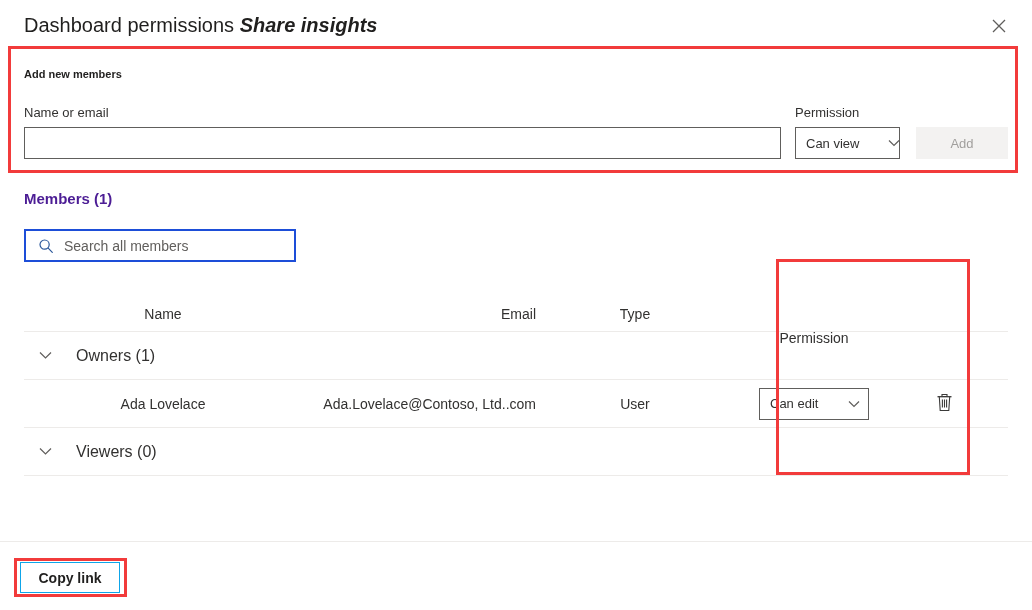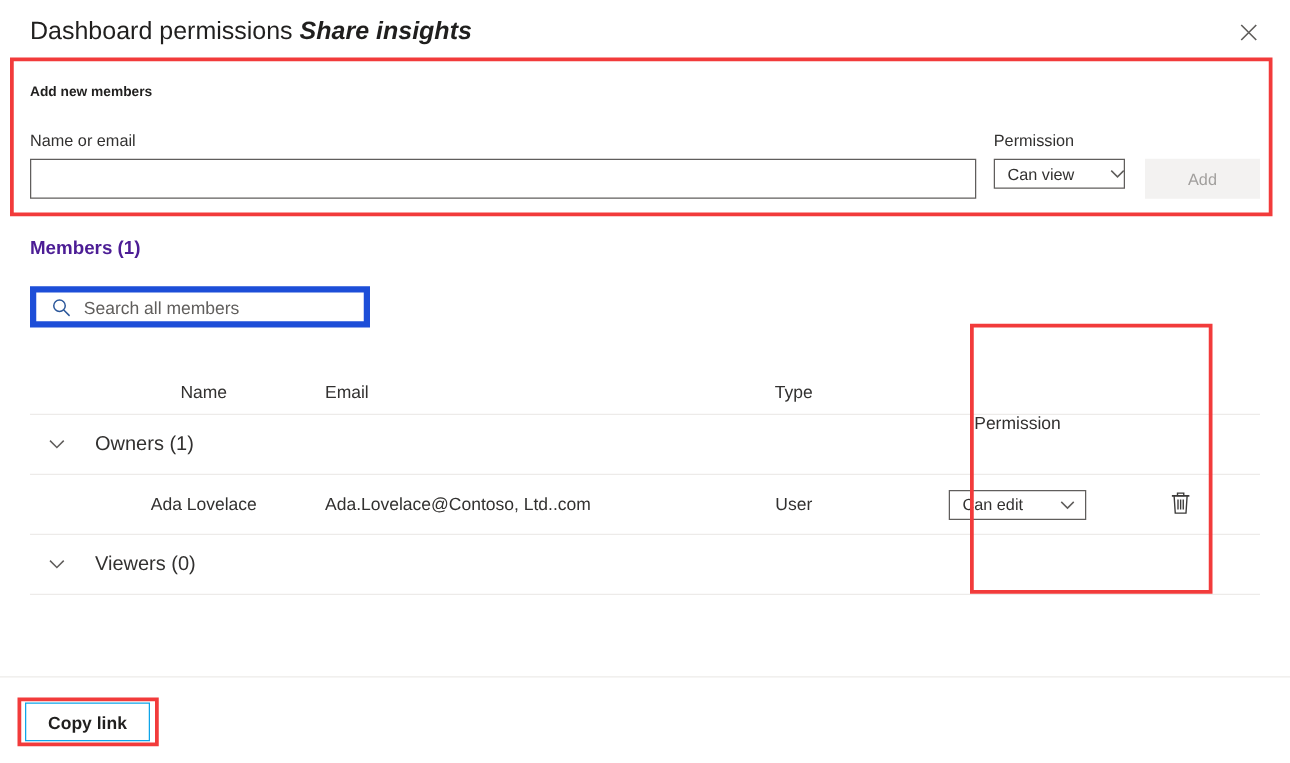--- a/index.html
+++ b/index.html
@@ -94,21 +94,21 @@
     padding: 0 8px;
     outline: none;
   }
   .name-input::placeholder { color: #a19f9d; }
 
   .dropdown {
     position: absolute;
     box-sizing: border-box;
     border: 1px solid #605e5c;
     background: #ffffff;
-    height: 24px;
+    height: 32px;
     display: flex;
     align-items: center;
     cursor: pointer;
     padding: 0 8px 0 10px;
     font-size: 13px;
     color: #323130;
     user-select: none;
     gap: 17px;
   }
   .dropdown .dd-text { flex: 1 1 auto; white-space: nowrap; }
@@ -147,21 +147,21 @@
     font-weight: 600;
     color: #4c1d95;
   }
   .search-box {
     position: absolute;
     left: 24px;
     top: 229px;
     width: 272px;
     height: 33px;
     box-sizing: border-box;
-    border: 5px solid #1d4ed8;
+    border: 2px solid #1d4ed8;
     background: #ffffff;
     display: flex;
     align-items: center;
     padding: 0 8px;
   }
   .search-box .search-icon {
     flex: 0 0 auto;
     display: flex;
     align-items: center;
     margin: 0 8px 0 4px;
@@ -194,21 +194,21 @@
   }
   .t-header {
     height: 36px;
     border-bottom: 1px solid #edebe9;
   }
   .t-group, .t-member {
     border-bottom: 1px solid #edebe9;
   }
   .c-chev   { width: 42px; flex: 0 0 42px; display: flex; align-items: center; justify-content: center; }
   .c-name   { width: 194px; flex: 0 0 194px; text-align: center; }
-  .c-email  { width: 276px; flex: 0 0 276px; text-align: left; }
+  .c-email  { width: 276px; flex: 0 0 276px; text-align: right; }
   .c-type   { width: 198px; flex: 0 0 198px; text-align: center; }
   .c-perm   { width: 160px; flex: 0 0 160px; display: flex; align-items: center; justify-content: center; }
   .c-action { width: 100px; flex: 0 0 100px; display: flex; align-items: center; justify-content: center; }
 
   .t-header .col-head {
     font-size: 14px;
     color: #323130;
     font-weight: 400;
     margin-top: 48px;
   }

